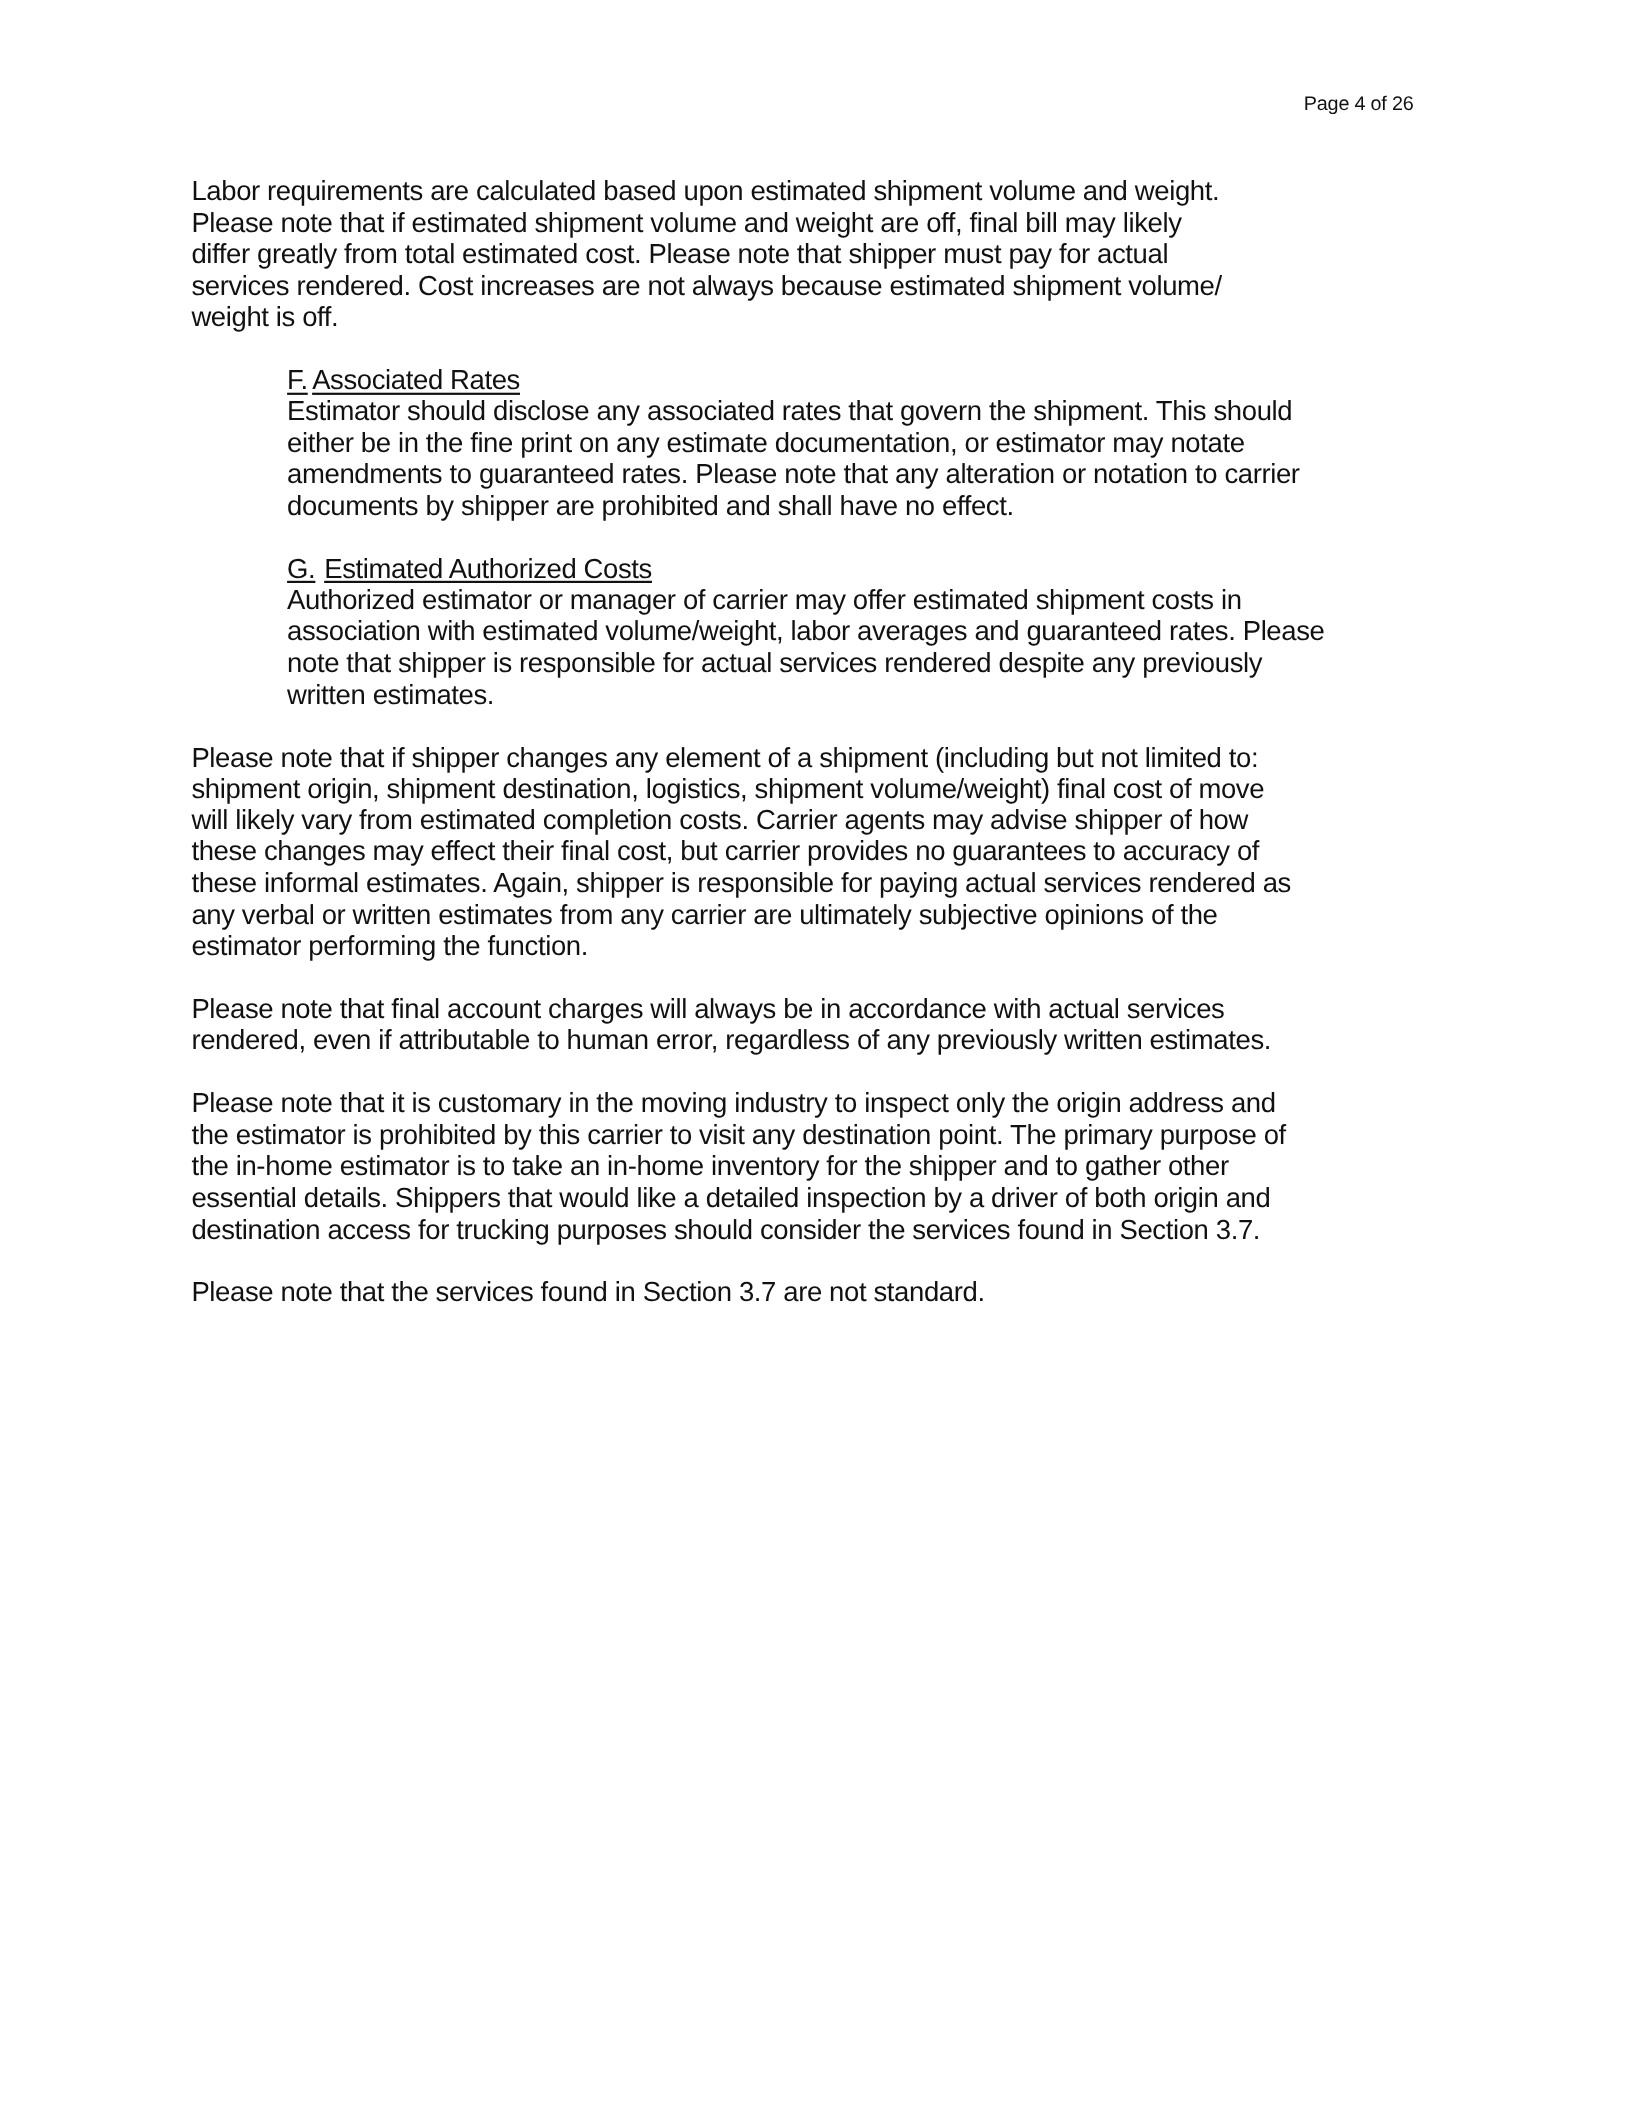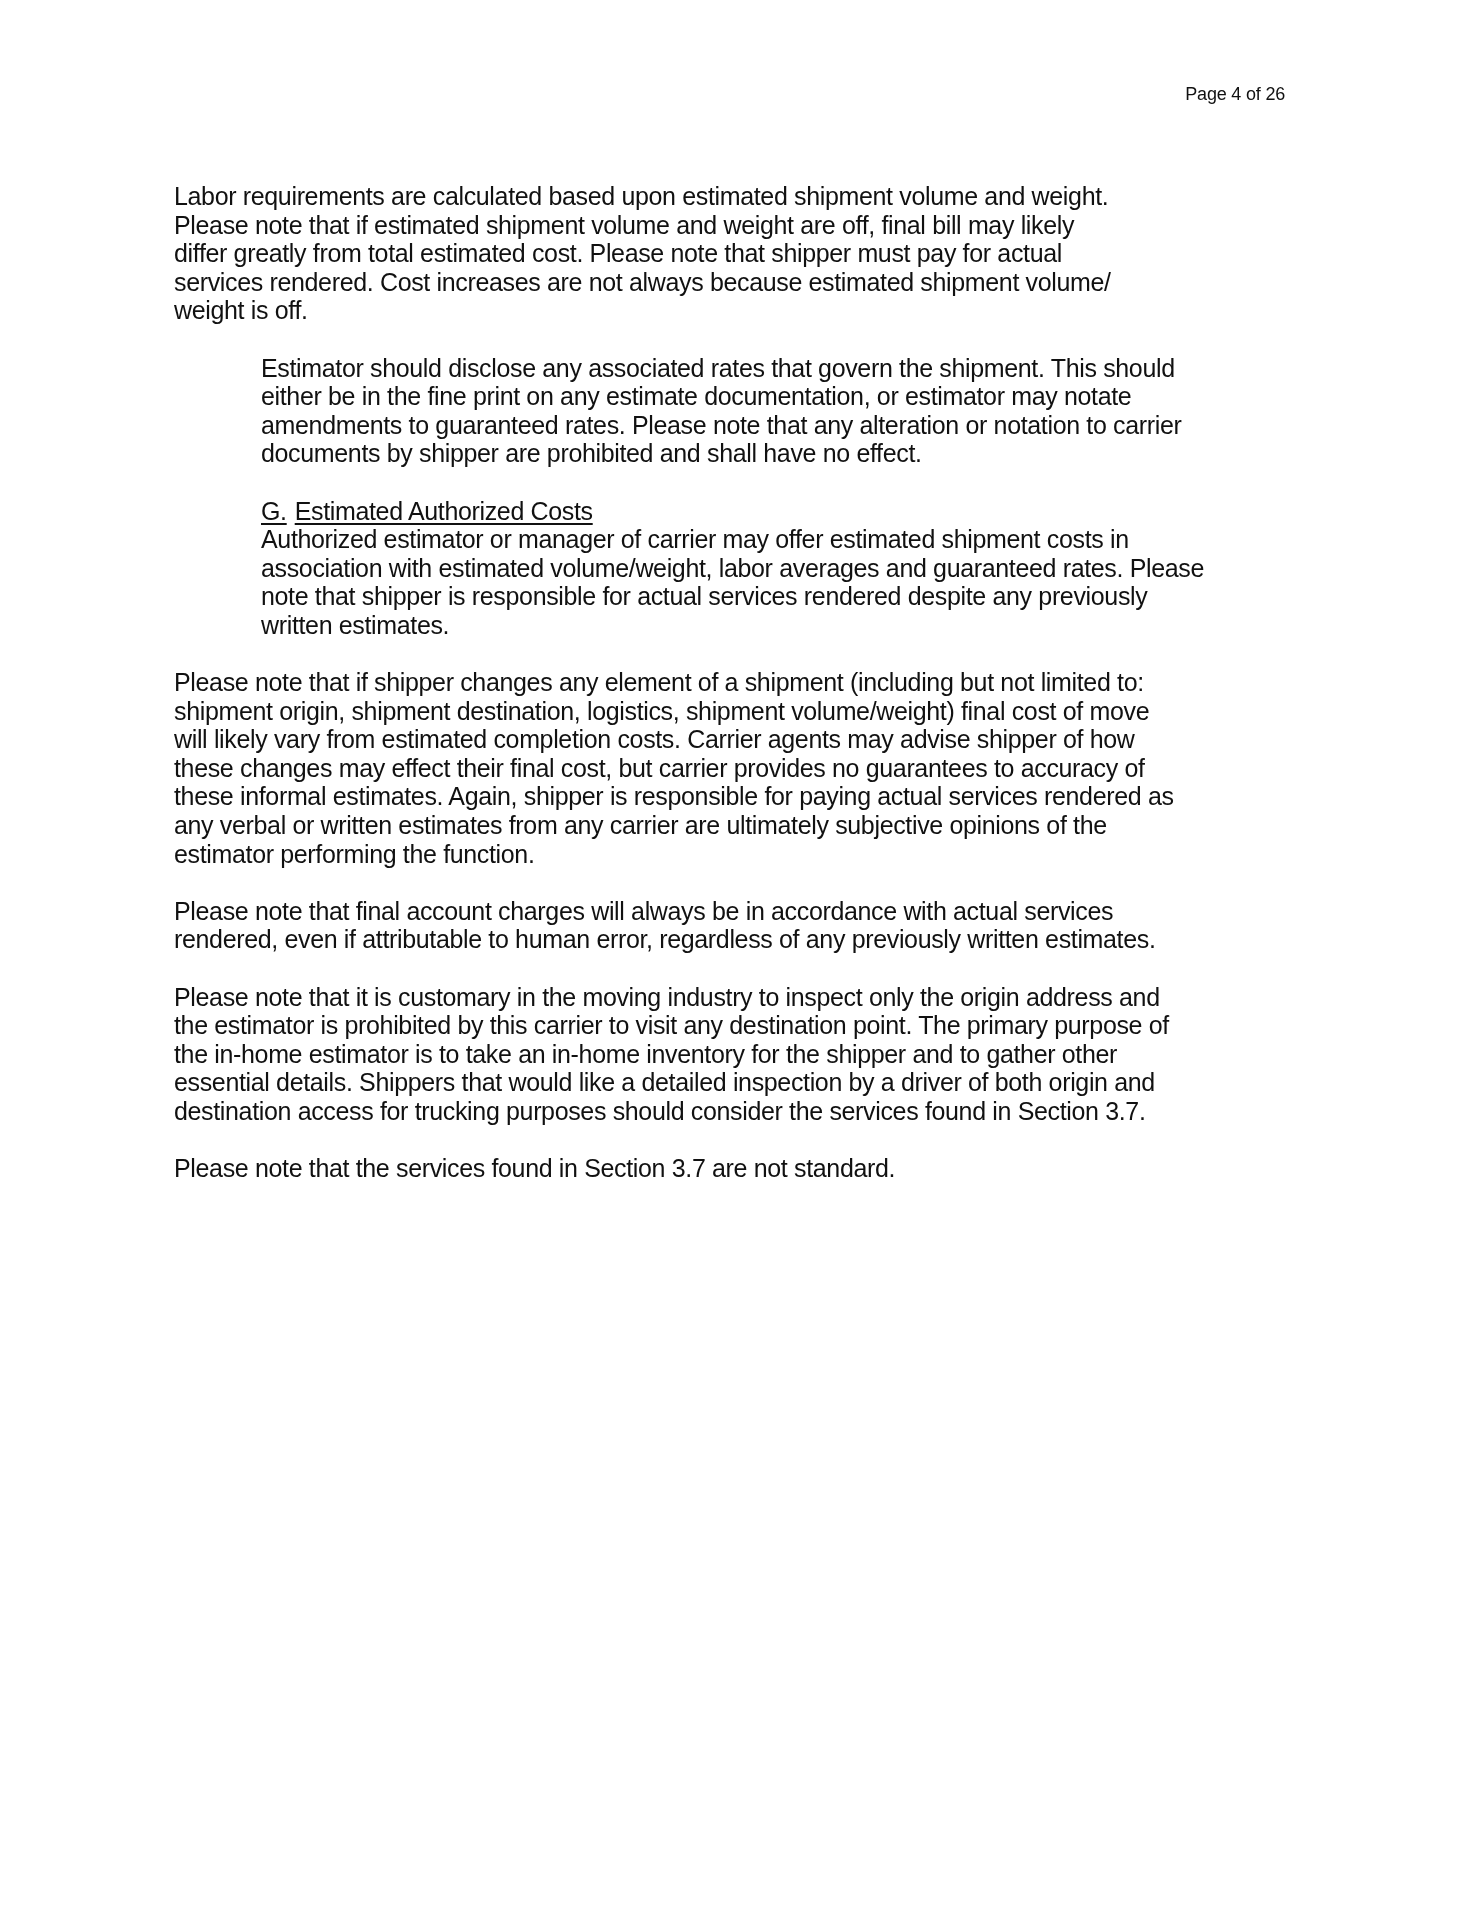--- a/index.html
+++ b/index.html
@@ -1,39 +1,40 @@
 <!DOCTYPE html>
 <html><head>
 <meta charset="utf-8">
 <style>
   html, body { margin: 0; padding: 0; background: #ffffff; }
   body { width: 1484px; height: 1920px; position: relative; overflow: hidden;
          font-family: "Liberation Sans", sans-serif; color: #111111; }
   .page-number { position: absolute; top: 84px; right: 199px; font-size: 18px; letter-spacing: -0.2px; }
-  .content { position: absolute; top: 182px; left: 174px; width: 1140px; font-size: 25px; line-height: 28.6px; letter-spacing: -0.35px; }
+  .content { position: absolute; top: 160px; left: 174px; width: 1140px; font-size: 25px; line-height: 28.6px; letter-spacing: -0.35px; }
   .indent { margin-left: 87px; }
   .para { margin: 0 0 28.6px 0; white-space: pre-line; }
   .heading { margin: 0; }
   .heading .letter, .heading .title { text-decoration: underline; text-underline-offset: 3px; }
   .heading .gap { display: inline-block; width: 4px; }
   .heading.g .gap { width: 8px; }
 </style>
 </head>
 <body>
 
 <div class="page-number">Page 4 of 26</div>
 
 <div class="content">
   <p class="para indent">Labor requirements are calculated based upon estimated shipment volume and weight.
 Please note that if estimated shipment volume and weight are off, final bill may likely
 differ greatly from total estimated cost. Please note that shipper must pay for actual
 services rendered. Cost increases are not always because estimated shipment volume/
 weight is off.</p>
 
   <div class="indent">
+    <p class="heading"><span class="letter">F.</span><span class="gap"></span><span class="title">Associated Rates</span></p>
     <p class="para">Estimator should disclose any associated rates that govern the shipment. This should
 either be in the fine print on any estimate documentation, or estimator may notate
 amendments to guaranteed rates. Please note that any alteration or notation to carrier
 documents by shipper are prohibited and shall have no effect.</p>
   </div>
 
   <div class="indent">
     <p class="heading g"><span class="letter">G.</span><span class="gap"></span><span class="title">Estimated Authorized Costs</span></p>
     <p class="para">Authorized estimator or manager of carrier may offer estimated shipment costs in
 association with estimated volume/weight, labor averages and guaranteed rates. Please

